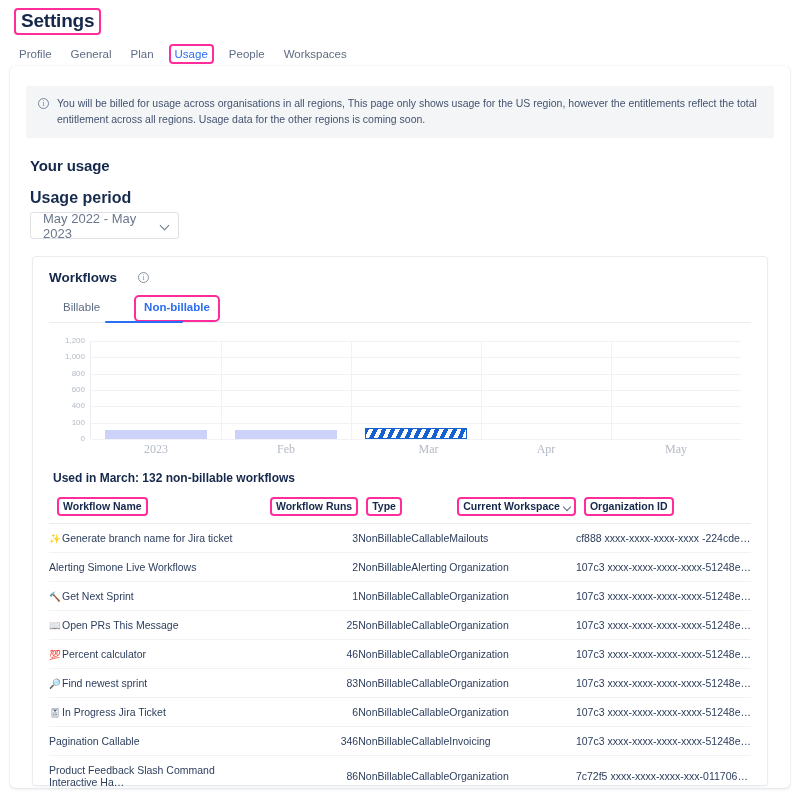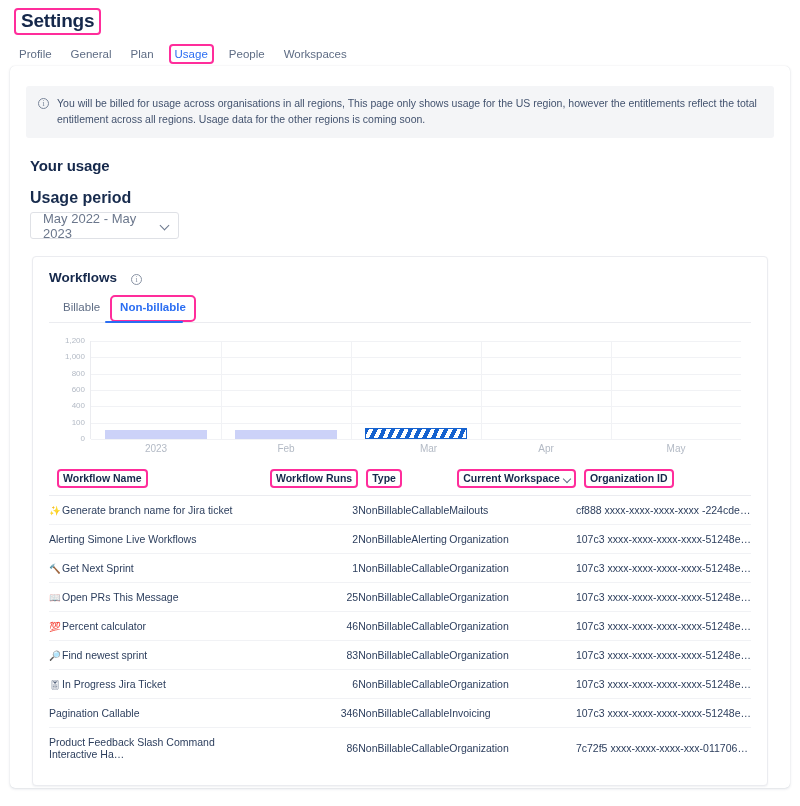--- a/index.html
+++ b/index.html
@@ -88,39 +88,39 @@
 
   
   .wf-card {
     margin: 17px 6px 0 6px;
     border: 1px solid #ebecf0; border-radius: 4px;
     background: #fff;
     box-shadow: 0 1px 2px rgba(9,30,66,.06);
     height: 530px;
   }
   .wf-pad { padding: 13px 16px 0 16px; }
-  .wf-title-row { display: flex; align-items: flex-end; gap: 14px; }
+  .wf-title-row { display: flex; align-items: center; gap: 21px; }
   .wf-title { font-size: 13.5px; font-weight: 700; color: #15284b; }
   .info-i {
     width: 11px; height: 11px; border: 1px solid #8993a4; border-radius: 50%;
     font-size: 8px; line-height: 9px; text-align: center; color: #8993a4;
     font-family: "Liberation Serif", serif;
   }
 
   .tabs {
-    display: flex; align-items: flex-end; 
+    display: flex; align-items: flex-end; gap: 8px;
     margin-top: 10px; border-bottom: 1px solid #ebecf0;
     position: relative; padding-left: 4px;
   }
   .tab {
     font-size: 11.5px; color: #5e6c84;
     padding: 4px 8px 7px 8px;
     border: 2px solid transparent; border-radius: 5px;
   }
-  .tab.active { color: #2b6ef2; font-weight: 700; }
+  .tab.active { color: #2b6ef2; font-weight: 700; margin-left: 16px; }
   .tab.boxed { border-color: #ff2d9b; }
   .tab-underline {
     position: absolute; left: 56px; bottom: -1px;
     width: 78px; height: 2px; background: #2b6ef2; border-radius: 1px;
   }
 
   
   .chart-wrap { position: relative; height: 118px; margin: 16px 0 0 0; }
   .chart-plot {
     position: absolute; left: 41px; right: 10px; top: 2px; bottom: 18px;
@@ -130,22 +130,22 @@
     position: absolute; left: 0; right: 0; height: 1px; background: #f1f2f5;
   }
   .vline { position: absolute; top: 0; bottom: 0; width: 1px; background: #f1f2f5; }
   .ytick {
     position: absolute; right: calc(100% + 6px);
     font-size: 8px; color: #b3bac5; line-height: 8px;
     transform: translateY(-4px); white-space: nowrap;
   }
   .xtick {
     position: absolute; top: calc(100% + 6px);
-    font-size: 10px; color: #b3bac5; line-height: 8px;
-    transform: translateX(-50%); white-space: nowrap;
+    font-size: 12px; color: #b3bac5; line-height: 8px;
+    transform: translateX(-50%); white-space: nowrap; font-family: Liberation Serif, serif;
   }
   .bar {
     position: absolute; bottom: 0;
     background: #ccd2f8; border-radius: 0;
   }
   .bar.hatched {
     background:
       repeating-linear-gradient(115deg,
         #1461cf 0px, #1461cf 4px,
         #ffffff 4px, #ffffff 8px);
@@ -263,20 +263,21 @@
               <div class="vline" style="left: 40%;"></div>
               <div class="xtick" style="left: 50%; padding-left: 25px;">Mar</div>
               <div class="bar hatched" style="left: 42.2%; width: 15.6%; height: 11%;"></div>
               <div class="vline" style="left: 60%;"></div>
               <div class="xtick" style="left: 70%;">Apr</div>
               <div class="vline" style="left: 80%;"></div>
               <div class="xtick" style="left: 90%;">May</div>
             </div>
         </div>
 
+        <div class="used-in">Used in March: 132 non-billable workflows</div>
 
         <table class="wf-table">
           <thead>
             <tr>
               <th>
                 <span class="th-chip">Workflow Name</span>
               </th>
               <th class="num">
                 <span class="th-chip">Workflow Runs</span>
               </th>

